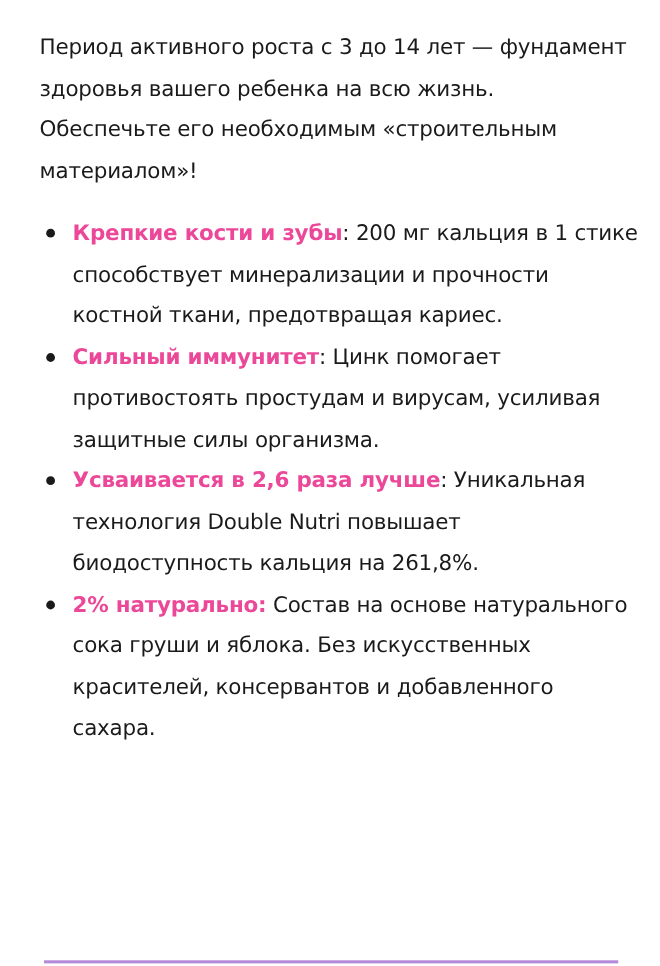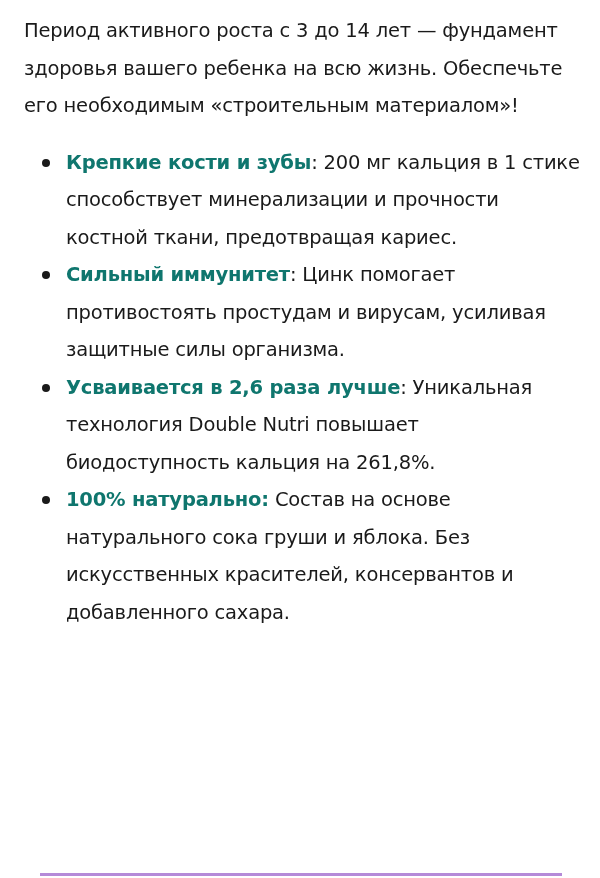--- a/index.html
+++ b/index.html
@@ -15,21 +15,21 @@
       font-family: "DejaVu Sans", sans-serif;
       color: #1a1a1a;
     }
     .content {
       position: absolute;
       left: 24px;
       top: 12px;
       width: 560px;
     }
     .intro {
-      margin: 0;
+      margin: 12px;
       font-size: 19.5px;
       line-height: 37.5px;
       letter-spacing: -0.2px;
     }
     .benefits {
       list-style: none;
       margin: 19px 0 0 0;
       padding: 0;
     }
     .benefit {
@@ -43,21 +43,21 @@
       position: absolute;
       left: 18px;
       top: 15px;
       width: 8px;
       height: 8px;
       border-radius: 50%;
       background: #1a1a1a;
     }
     .benefit b {
       font-weight: bold;
-      color: #0f766e;
+      color: #ec4899;
     }
     .bottom-bar {
       position: absolute;
       left: 40px;
       top: 873px;
       width: 522px;
       height: 3px;
       background: #b58ad8;
     }
     .fade {
@@ -79,19 +79,19 @@
     <li class="benefit">
       <span class="bullet"></span><b>Крепкие кости и зубы</b><span>: </span><span>200 мг кальция в 1 стике способствует минерализации и прочности костной ткани, предотвращая кариес.</span>
     </li>
     <li class="benefit">
       <span class="bullet"></span><b>Сильный иммунитет</b><span>: </span><span>Цинк помогает противостоять простудам и вирусам, усиливая защитные силы организма.</span>
     </li>
     <li class="benefit">
       <span class="bullet"></span><b>Усваивается в 2,6 раза лучше</b><span>: </span><span>Уникальная технология Double Nutri повышает биодоступность кальция на 261,8%.</span>
     </li>
     <li class="benefit">
-      <span class="bullet"></span><b>100% натурально:</b><span> </span><span>Состав на основе натурального сока груши и яблока. Без искусственных красителей, консервантов и добавленного сахара.</span>
+      <span class="bullet"></span><b>2% натурально:</b><span> </span><span>Состав на основе натурального сока груши и яблока. Без искусственных красителей, консервантов и добавленного сахара.</span>
     </li>
   </ul>
 </div>
 
 <div class="bottom-bar"></div>
 <div class="fade"></div>
 
 </body></html>

